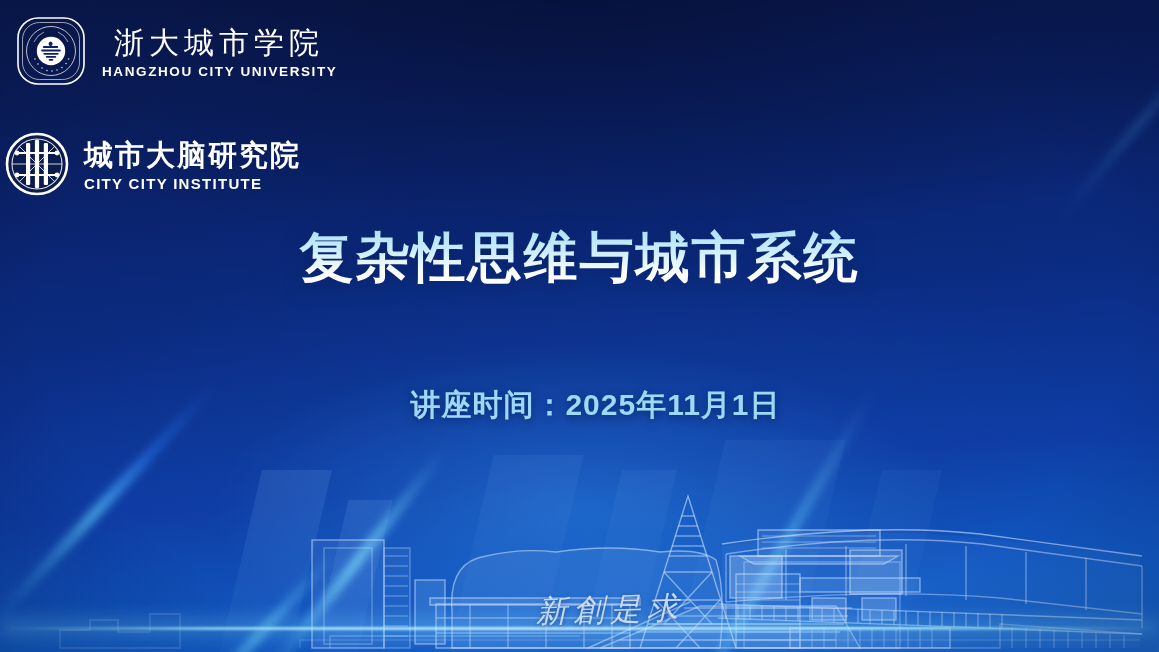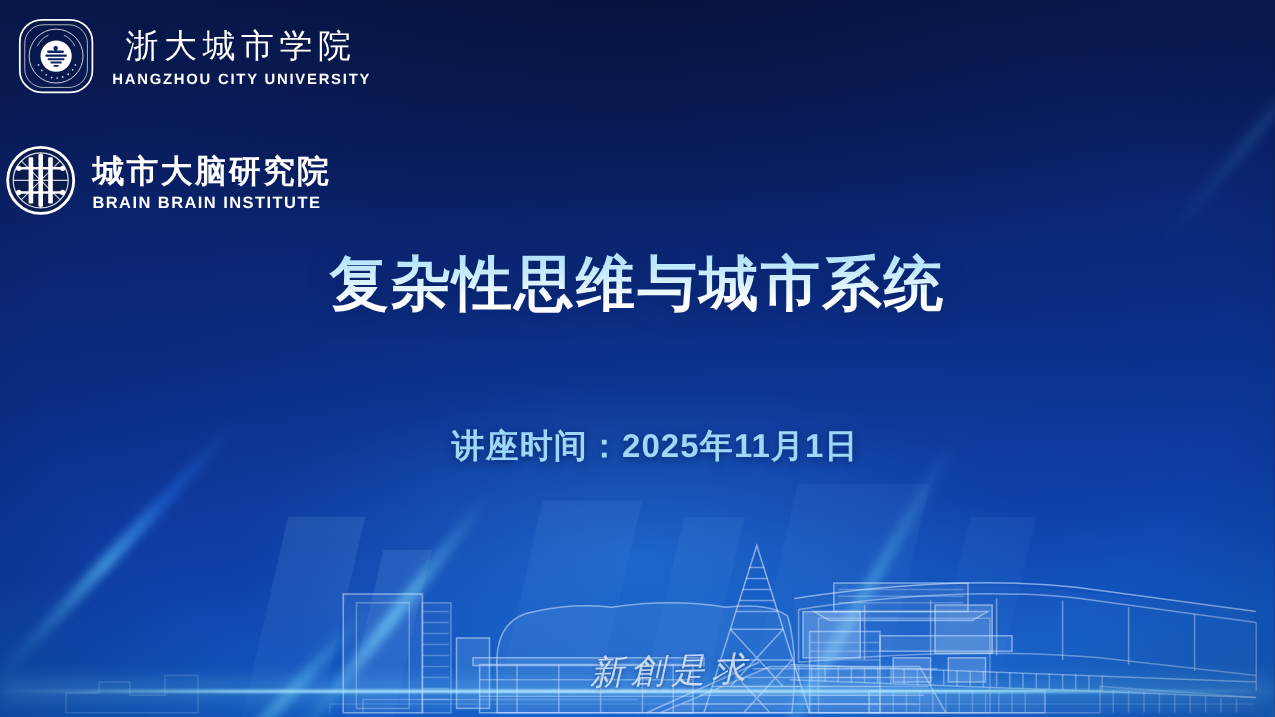--- a/index.html
+++ b/index.html
@@ -347,20 +347,20 @@
         <g fill="#ffffff">
           <circle cx="13" cy="22" r="2.4"></circle>
             <circle cx="53" cy="22" r="2.4"></circle>
           <circle cx="13" cy="44" r="2.4"></circle>
             <circle cx="53" cy="44" r="2.4"></circle>
         </g>
       </svg>
     </span>
     <span class="logo-text">
       <span class="logo-cn">城市大脑研究院</span>
-      <span class="logo-en">BRAIN BRAIN INSTITUTE</span>
+      <span class="logo-en">CITY CITY INSTITUTE</span>
     </span>
   </div>
 
   <div class="title">复杂性思维与城市系统</div>
   <div class="meta-line meta-date">讲座时间：2025年11月1日</div>
 
 </div>
 
 </body></html>

